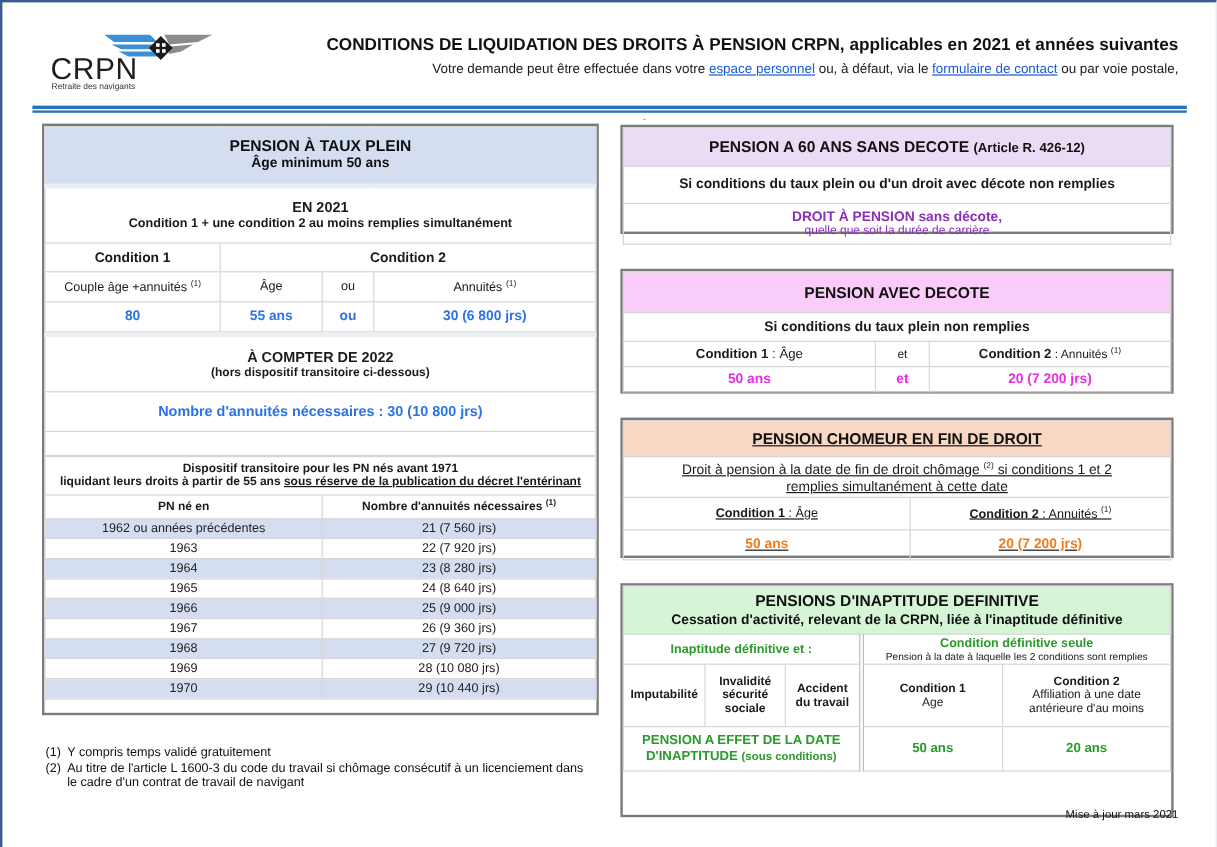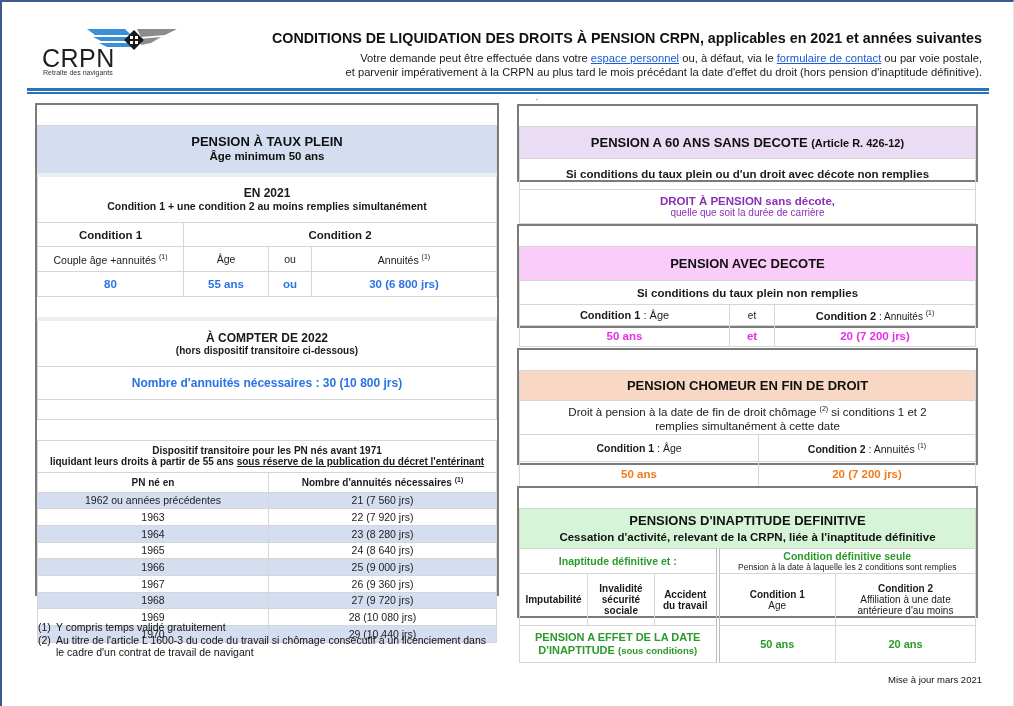--- a/index.html
+++ b/index.html
@@ -14,49 +14,49 @@
   .title { position: absolute; right: 32px; top: 30px; font-size: 14.3px; font-weight: bold; color: #111; white-space: nowrap; }
   .subtitle { position: absolute; right: 32px; top: 51px; font-size: 11.2px; line-height: 14px; text-align: right; color: #1a1a1a; white-space: nowrap; }
   .subtitle a { color: #1a5bd6; text-decoration: underline; }
   .rule { position: absolute; left: 27px; top: 88px; width: 962px; height: 6px; }
   .rule .r1 { height: 3px; background: #2c73b5; }
   .rule .r2 { height: 1px; background: #fff; }
   .rule .r3 { height: 2px; background: #2c73b5; }
 
   
   .box { position: absolute; border: 2px solid #7b7b7b; background: #fff; }
-  table { border-collapse: collapse; width: 100%; margin-top: 20px; }
+  table { border-collapse: collapse; width: 100%; }
   td, th { border: 1px solid #d6d6d6; text-align: center; vertical-align: middle; font-weight: normal; }
   .hdr { font-weight: bold; font-size: 13px; color: #111; }
   .b { font-weight: bold; }
   .sup { font-size: 7px; vertical-align: super; }
 
   
   #box-left { left: 35px; top: 103px; width: 464px; height: 493px; }
   #box-left .h-taux { background: #d4def0; height: 49px; font-size: 13px; line-height: 15px; border-bottom: 4px solid #eaeef5; }
   #box-left td { font-size: 10.5px; }
   .blue { color: #2a73e6; font-weight: bold; }
   .alt { background: #d4def0; }
   .rowdata td { height: 16.7px; font-size: 10px; color: #222; }
 
   
-  #box-60 { left: 517px; top: 104px; width: 461px; height: 78px; }
+  #box-60 { left: 517px; top: 104px; width: 461px; height: 91px; }
   #box-60 .h { background: #eadcf5; height: 32px; font-size: 13px; }
   .purple { color: #8a2fb8; font-weight: bold; }
   .purple-sm { color: #8a2fb8; font-size: 10px; }
 
   #box-decote { left: 517px; top: 224px; width: 461px; height: 104px; }
   #box-decote .h { background: #f9ccf9; height: 34px; font-size: 13px; }
   .magenta { color: #e62ee6; font-weight: bold; }
 
-  #box-chomeur { left: 517px; top: 348px; width: 461px; height: 117px; }
+  #box-chomeur { left: 517px; top: 348px; width: 461px; height: 117px; text-decoration: underline; }
   #box-chomeur .h { background: #f8d8c4; height: 30px; font-size: 13px; }
   .orange { color: #f07a1c; font-weight: bold; }
 
-  #box-inapt { left: 517px; top: 486px; width: 461px; height: 132px; }
+  #box-inapt { left: 517px; top: 486px; width: 461px; height: 195px; }
   #box-inapt .h { background: #d6f5d6; height: 40px; font-size: 13px; line-height: 16px; }
   .green { color: #2a9a2a; font-weight: bold; }
   .green-sm { color: #2a9a2a; font-size: 9.5px; font-weight: bold; }
   .dbl-left { border-left: 4px double #bdbdbd; }
 
   .footnotes { position: absolute; left: 38px; top: 621px; font-size: 10.5px; line-height: 12.5px; color: #111; }
   .footnotes .fn { display: flex; }
   .footnotes .num { width: 18px; flex-shrink: 0; }
   .maj { position: absolute; right: 32px; top: 674px; font-size: 9.5px; color: #111; margin-left: 30px; }
   .dot { position: absolute; left: 536px; top: 99px; width: 2px; height: 1px; background: #aaa; }
@@ -79,21 +79,20 @@
     <rect x="45" y="14" width="3" height="3" fill="#fff"></rect>
     <rect x="50" y="14" width="3" height="3" fill="#fff"></rect>
   </svg>
   <div class="logo-text">CRPN</div>
   <div class="logo-sub">Retraite des navigants</div>
 </div>
 
 <div class="title">CONDITIONS DE LIQUIDATION DES DROITS À PENSION CRPN, applicables en 2021 et années suivantes</div>
 <div class="subtitle">
   <div><span>Votre demande peut être effectuée dans votre </span><a>espace personnel</a><span> ou, à défaut, via le </span><a>formulaire de contact</a><span> ou par voie postale,</span></div>
-  <div>et parvenir impérativement à la CRPN au plus tard le mois précédant la date d'effet du droit (hors pension d'inaptitude définitive).</div>
 </div>
 
 <div class="rule">
     <div class="r1"></div>
     <div class="r2"></div>
     <div class="r3"></div>
   </div>
 <div class="dot"></div>
 
 <div class="box" id="box-left">

